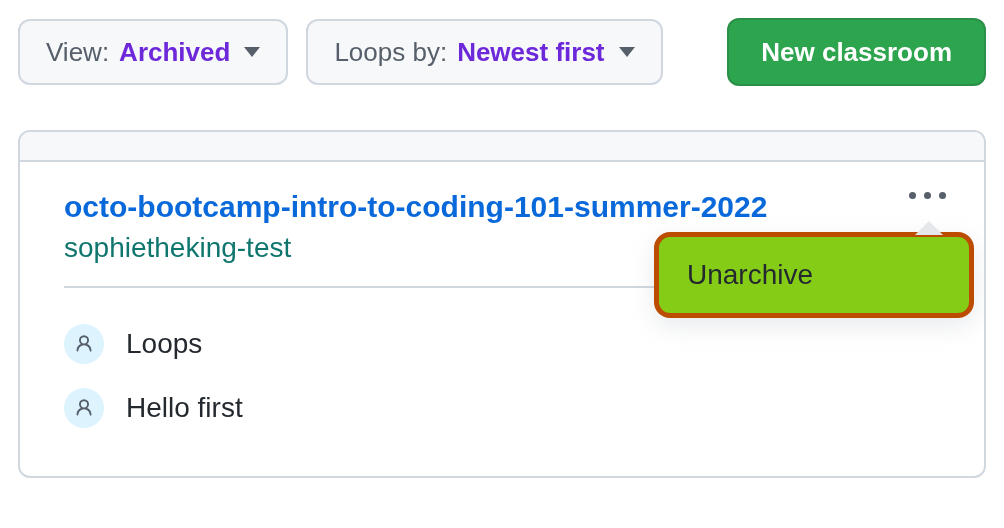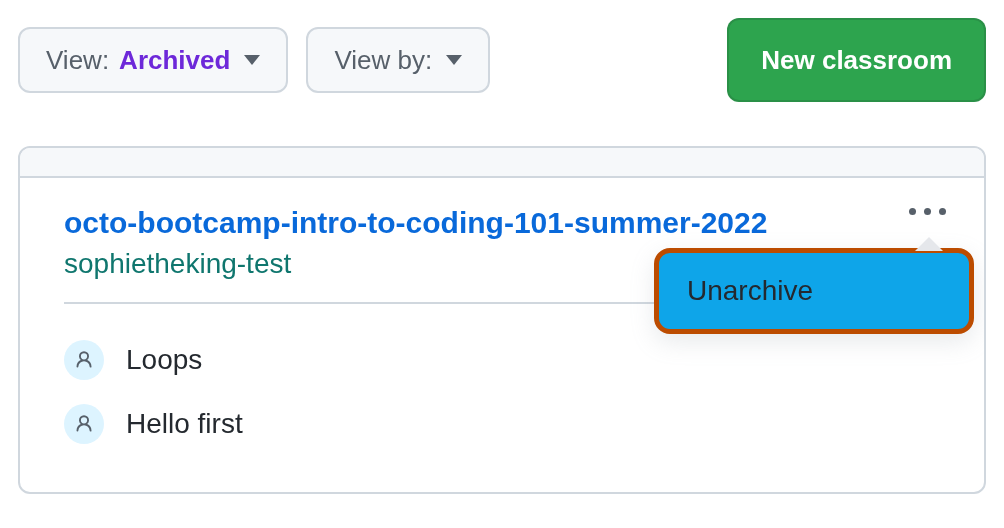--- a/index.html
+++ b/index.html
@@ -41,21 +41,21 @@
   .caret {
     width: 0;
     height: 0;
     border-left: 8px solid transparent;
     border-right: 8px solid transparent;
     border-top: 10px solid #57606a;
     margin-left: 4px;
   }
   .primary-btn {
     margin-left: auto;
-    height: 84px;
+    height: 68px;
     padding: 0 32px;
     border: 2px solid rgba(27,31,36,0.15);
     border-radius: 12px;
     background: #2da44e;
     color: #ffffff;
     font-size: 26px;
     font-weight: 600;
     cursor: pointer;
   }
   .card {
@@ -120,21 +120,21 @@
     cursor: pointer;
   }
   .kebab span {
     width: 7px; height: 7px; border-radius: 50%; background: #57606a;
   }
   .dropdown {
     position: absolute;
     top: 70px;
     right: 10px;
     width: 320px;
-    background: #0ea5e9;
+    background: #84cc16;
     border: 5px solid #bc4c00;
     border-radius: 16px;
     box-shadow: 0 8px 24px rgba(140,149,159,0.2);
     padding: 0;
   }
   .dropdown::before {
     content: "";
     position: absolute;
     top: -16px;
     right: 26px;
@@ -155,21 +155,22 @@
 
 <div class="page">
 
   <div class="toolbar">
     <div class="select-btn">
       <span>View:</span>
       <span class="value">Archived</span>
       <span class="caret"></span>
     </div>
     <div class="select-btn">
-      <span>View by:</span>
+      <span>Loops by:</span>
+      <span class="value">Newest first</span>
       <span class="caret"></span>
     </div>
     <button class="primary-btn">New classroom</button>
   </div>
 
   <div class="card">
     <div class="card-header-stripe"></div>
     <div class="card-body">
 
       <a class="title">octo-bootcamp-intro-to-coding-101-summer-2022</a>

